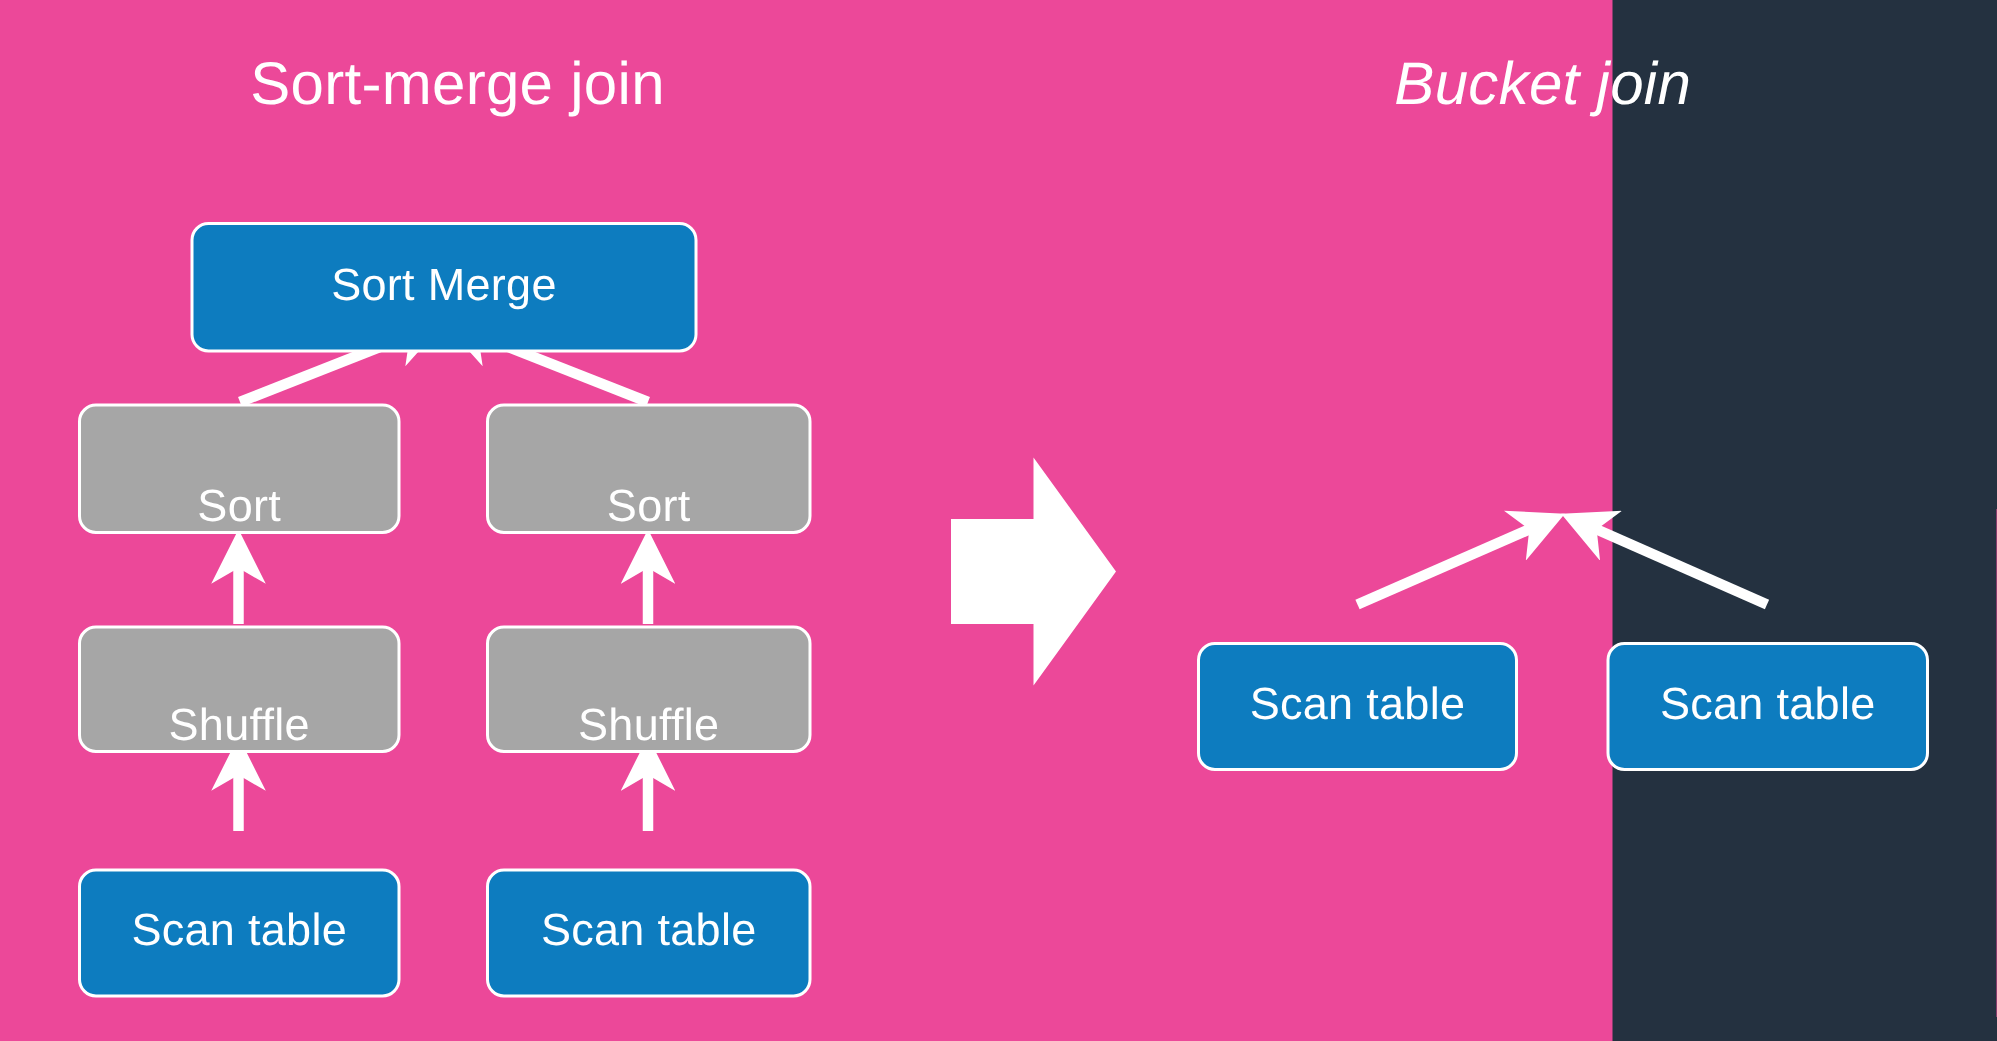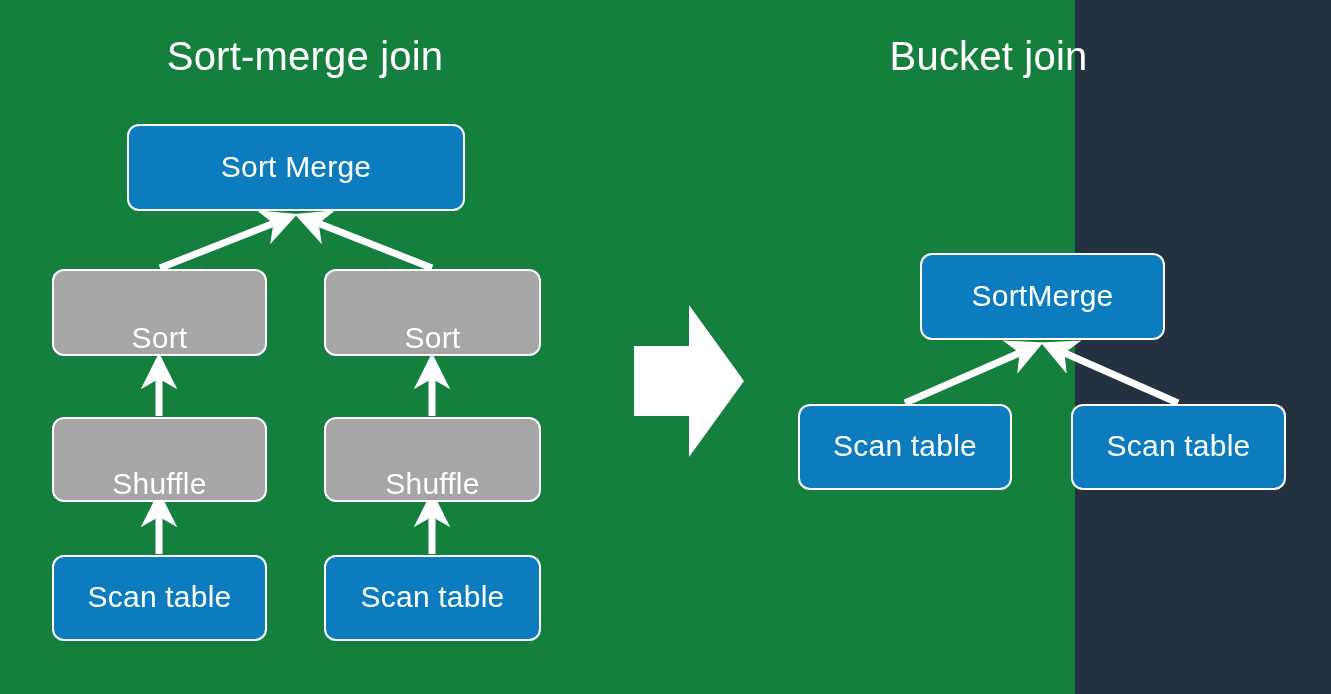--- a/index.html
+++ b/index.html
@@ -10,21 +10,21 @@
     width: 1331px;
     height: 694px;
     background: #243140;
     font-family: "Liberation Sans", sans-serif;
     overflow: hidden;
   }
   #canvas {
     position: relative;
     width: 1075px;
     height: 694px;
-    background: #15803d;
+    background: #ec4899;
   }
   .title {
     position: absolute;
     color: #ffffff;
     font-size: 40px;
     font-weight: 400;
     letter-spacing: 0.2px;
     white-space: nowrap;
     text-align: center;
     line-height: 1;
@@ -39,20 +39,21 @@
     justify-content: center;
     color: #ffffff;
     font-size: 30px;
     font-weight: 400;
     line-height: 1;
     white-space: nowrap;
     letter-spacing: 0.2px;
   }
   .node.blue {
     background: #0d7cbf;
+    margin-top: 24px;
   }
   .node.gray {
     background: #a6a6a6;
     align-items: flex-end;
   }
   .node .node-label {
     position: relative;
     top: -1px;
   }
   svg.edges {
@@ -67,21 +68,21 @@
     position: absolute;
   }
 </style>
 </head>
 <body>
 
 <div id="canvas">
 
   <div class="title" style="left: 0px; top: 36px; width: 610px;">Sort-merge join</div>
 
-  <div class="title" style="left: 736px; top: 36px; width: 505px;">Bucket join</div>
+  <div class="title" style="left: 776px; top: 36px; width: 505px; font-style: italic;">Bucket join</div>
 
   <svg class="edges" viewBox="0 0 1331 694" xmlns="http://www.w3.org/2000/svg">
     <defs>
       <marker id="ah" markerWidth="5.2" markerHeight="5.2" refX="3.6" refY="2.6" orient="auto" markerUnits="strokeWidth">
         <path d="M0,0 L5.2,2.6 L0,5.2 L1.5,2.6 Z" fill="#ffffff"></path>
       </marker>
     </defs>
 
     <g>
       <line x1="160" y1="268" x2="287" y2="218" stroke="#ffffff" stroke-width="7" marker-end="url(#ah)"></line>
@@ -139,23 +140,20 @@
   <div class="node blue" style="left: 324px; top: 555px; width: 217px; height: 86px;">
     <span class="node-label">Scan table</span>
   </div>
 
   <div class="big-arrow" style="left: 630px; top: 302px; width: 118px; height: 158px;">
     <svg width="118" height="158" viewBox="0 0 118 158" xmlns="http://www.w3.org/2000/svg">
       <path d="M4,44 L59,44 L59,3 L114,79 L59,155 L59,114 L4,114 Z" fill="#ffffff"></path>
     </svg>
   </div>
 
-  <div class="node blue" style="left: 920px; top: 253px; width: 245px; height: 87px;">
-    <span class="node-label">SortMerge</span>
-  </div>
 
   <div class="node blue" style="left: 798px; top: 404px; width: 214px; height: 86px;">
     <span class="node-label">Scan table</span>
   </div>
 
   <div class="node blue" style="left: 1071px; top: 404px; width: 215px; height: 86px;">
     <span class="node-label">Scan table</span>
   </div>
 
 </div>

